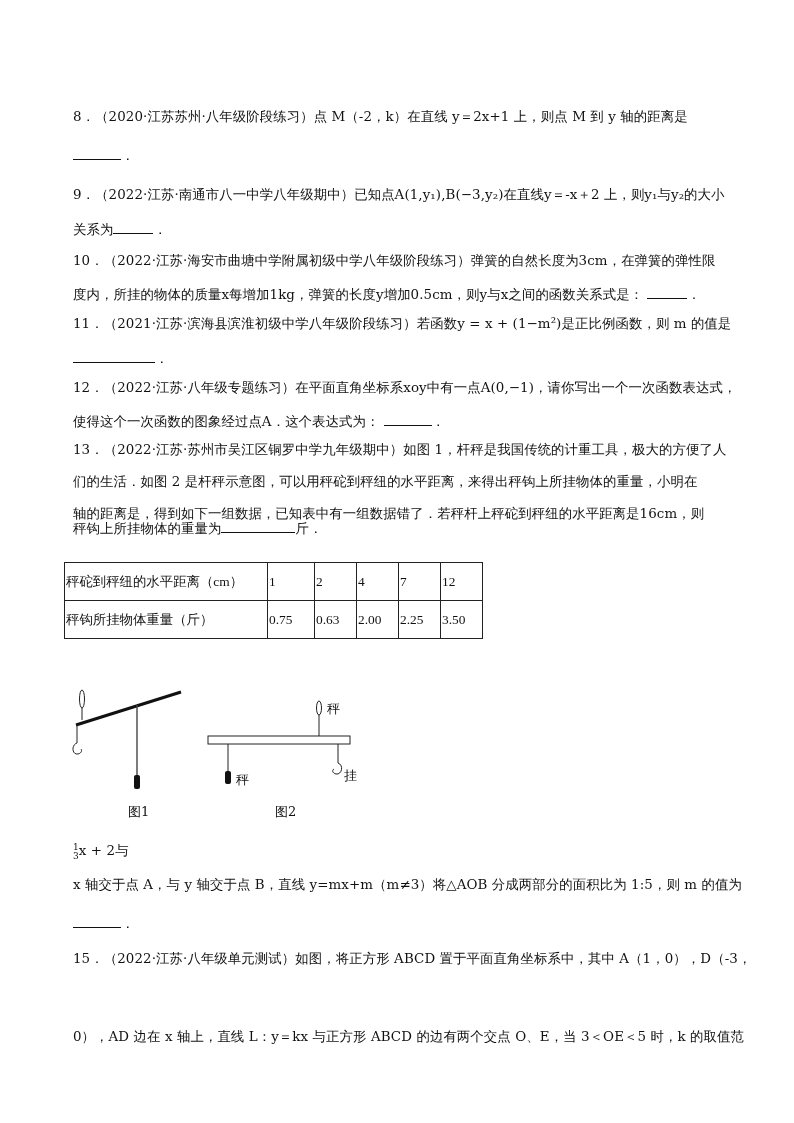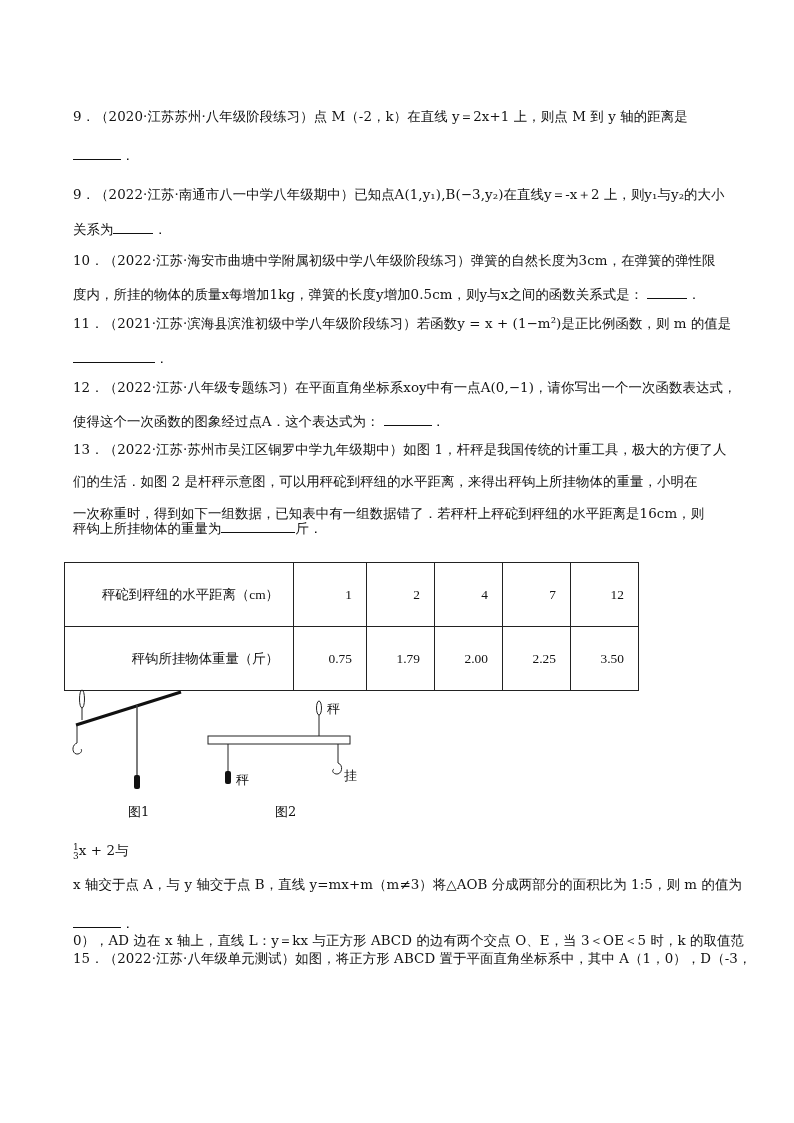--- a/index.html
+++ b/index.html
@@ -15,31 +15,31 @@
     }
     .blank {
       display: inline-block; border-bottom: 1px solid #111; height: 14px; vertical-align: baseline;
     }
     table.data {
       position: absolute; left: 64px; top: 562px;
       border-collapse: collapse;
       font-family: "Liberation Serif", "DejaVu Serif", serif; font-size: 13.4px;
     }
     table.data td {
-      border: 1px solid #222; text-align: right; height: 35px; padding: 14px;
+      border: 1px solid #222; text-align: left; height: 35px; padding: 1px;
     }
     .diagram { position: absolute; left: 60px; top: 675px; }
     .cap { position: absolute; font-size: 13px; font-family: "DejaVu Serif", serif; }
     .frac { display: inline-block; vertical-align: middle; text-align: center; font-size: 9px; line-height: 9px; }
     .frac span { display: block; }
   </style>
 </head>
 <body>
 
-<div class="line" style="top:108px">9．（2020·江苏苏州·八年级阶段练习）点 M（-2，k）在直线 y＝2x+1 上，则点 M 到 y 轴的距离是</div>
+<div class="line" style="top:108px">8．（2020·江苏苏州·八年级阶段练习）点 M（-2，k）在直线 y＝2x+1 上，则点 M 到 y 轴的距离是</div>
 <div class="line" style="top:145px">
   <span class="blank" style="width:48px"></span><span>．</span>
 </div>
 
 <div class="line" style="top:186px">9．（2022·江苏·南通市八一中学八年级期中）已知点A(1,y₁),B(−3,y₂)在直线y＝-x＋2 上，则y₁与y₂的大小</div>
 <div class="line" style="top:219px">
   <span>关系为</span><span class="blank" style="width:40px"></span><span>．</span>
 </div>
 
 <div class="line" style="top:252px">10．（2022·江苏·海安市曲塘中学附属初级中学八年级阶段练习）弹簧的自然长度为3cm，在弹簧的弹性限</div>
@@ -52,39 +52,39 @@
   <span class="blank" style="width:82px"></span><span>．</span>
 </div>
 
 <div class="line" style="top:379px">12．（2022·江苏·八年级专题练习）在平面直角坐标系xoy中有一点A(0,−1)，请你写出一个一次函数表达式，</div>
 <div class="line" style="top:411px">
   <span>使得这个一次函数的图象经过点A．这个表达式为：</span><span class="blank" style="width:48px;margin-left:4px"></span><span>．</span>
 </div>
 
 <div class="line" style="top:441px">13．（2022·江苏·苏州市吴江区铜罗中学九年级期中）如图 1，杆秤是我国传统的计重工具，极大的方便了人</div>
 <div class="line" style="top:473px">们的生活．如图 2 是杆秤示意图，可以用秤砣到秤纽的水平距离，来得出秤钩上所挂物体的重量，小明在</div>
-<div class="line" style="top:505px">一次称重时，得到如下一组数据，已知表中有一组数据错了．若秤杆上秤砣到秤纽的水平距离是16cm，则</div>
+<div class="line" style="top:505px">轴的距离是，得到如下一组数据，已知表中有一组数据错了．若秤杆上秤砣到秤纽的水平距离是16cm，则</div>
 <div class="line" style="top:518px">
   <span>秤钩上所挂物体的重量为</span><span class="blank" style="width:74px"></span><span>斤．</span>
 </div>
 
 <table class="data">
   <tbody>
       <tr>
     <td style="width:200px">秤砣到秤纽的水平距离（cm）</td>
     <td style="width:44px">1</td>
     <td style="width:39px">2</td>
     <td style="width:39px">4</td>
     <td style="width:39px">7</td>
     <td style="width:39px">12</td>
   </tr>
   <tr>
     <td>秤钩所挂物体重量（斤）</td>
     <td>0.75</td>
-    <td>1.79</td>
+    <td>0.63</td>
     <td>2.00</td>
     <td>2.25</td>
     <td>3.50</td>
   </tr>
 </tbody>
   </table>
 
 <div class="diagram">
   <svg width="320" height="150" viewBox="0 0 320 150">
 
@@ -113,13 +113,13 @@
 
 <div class="line" style="top:842px">
   <span class="frac"><span>1</span><span>3</span></span><span>x + 2与</span>
 </div>
 <div class="line" style="top:876px">x 轴交于点 A，与 y 轴交于点 B，直线 y=mx+m（m≠3）将△AOB 分成两部分的面积比为 1:5，则 m 的值为</div>
 <div class="line" style="top:913px">
   <span class="blank" style="width:48px"></span><span>．</span>
 </div>
 
 <div class="line" style="top:950px">15．（2022·江苏·八年级单元测试）如图，将正方形 ABCD 置于平面直角坐标系中，其中 A（1，0），D（-3，</div>
-<div class="line" style="top:932px">0），AD 边在 x 轴上，直线 L：y＝kx 与正方形 ABCD 的边有两个交点 O、E，当 3＜OE＜5 时，k 的取值范</div>
+<div class="line" style="top:1028px">0），AD 边在 x 轴上，直线 L：y＝kx 与正方形 ABCD 的边有两个交点 O、E，当 3＜OE＜5 时，k 的取值范</div>
 
 </body></html>

